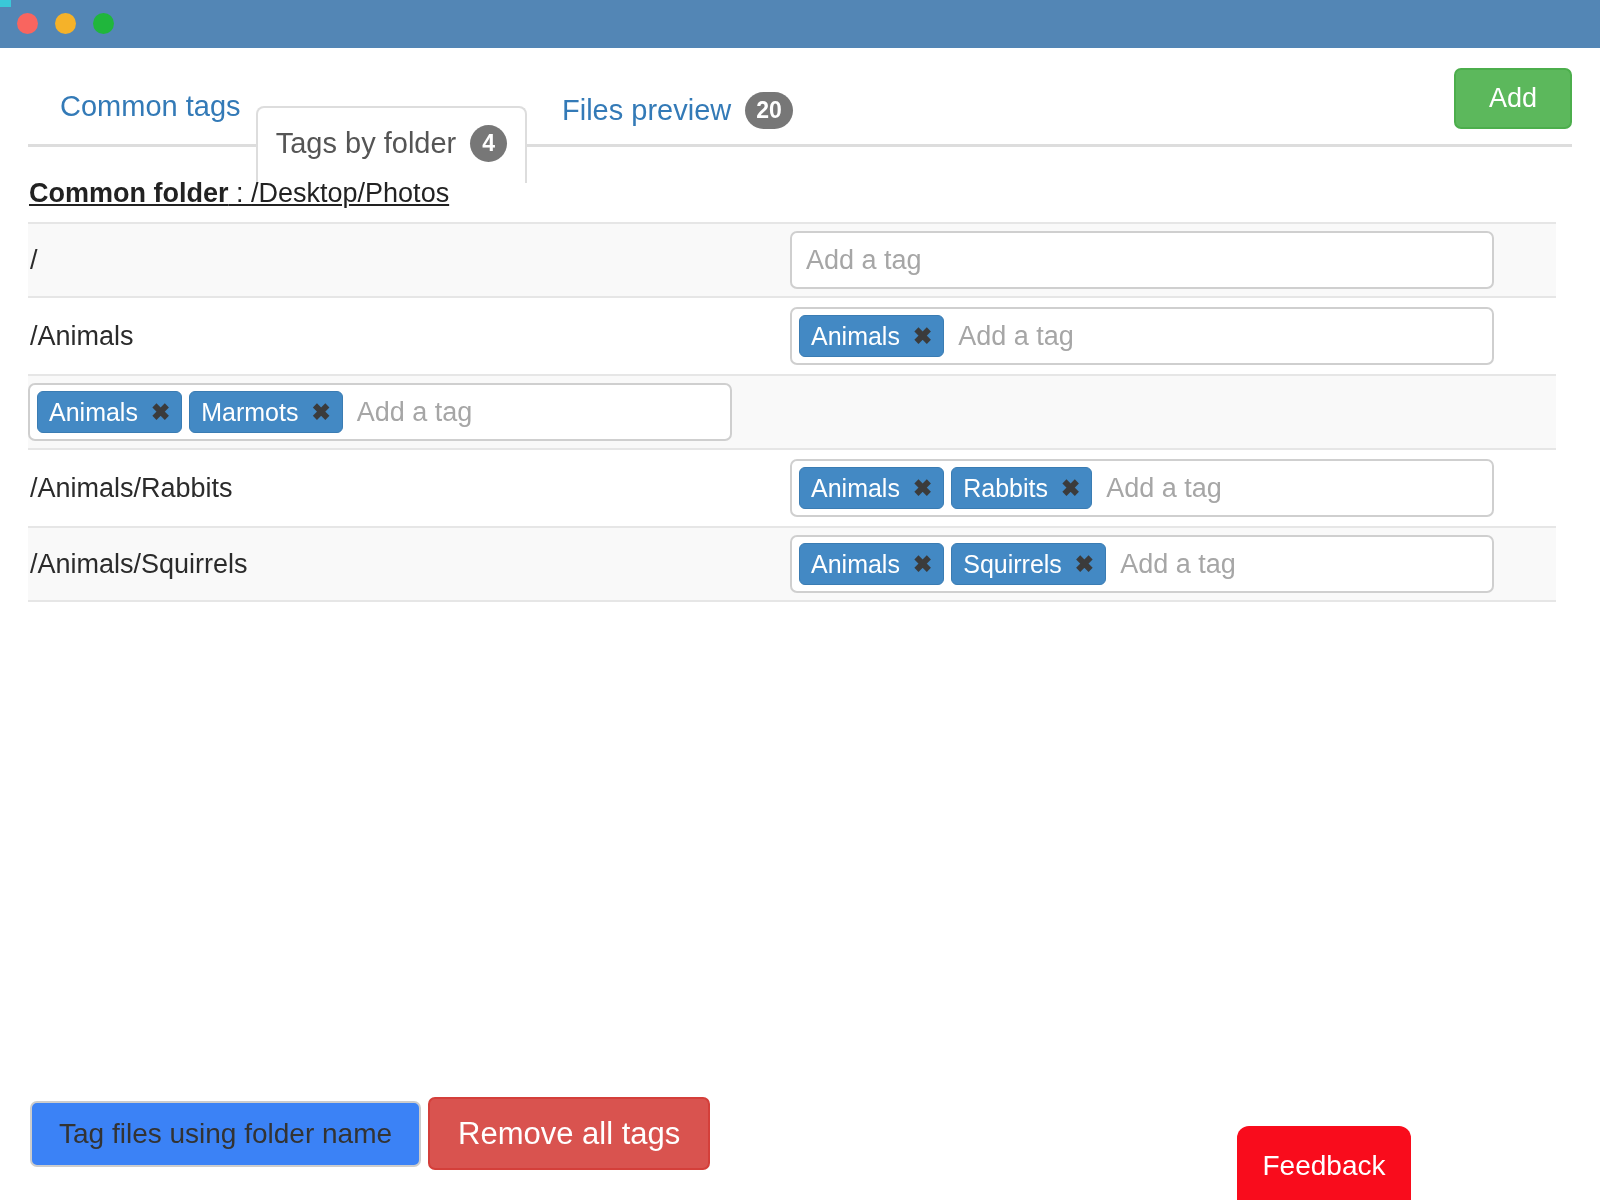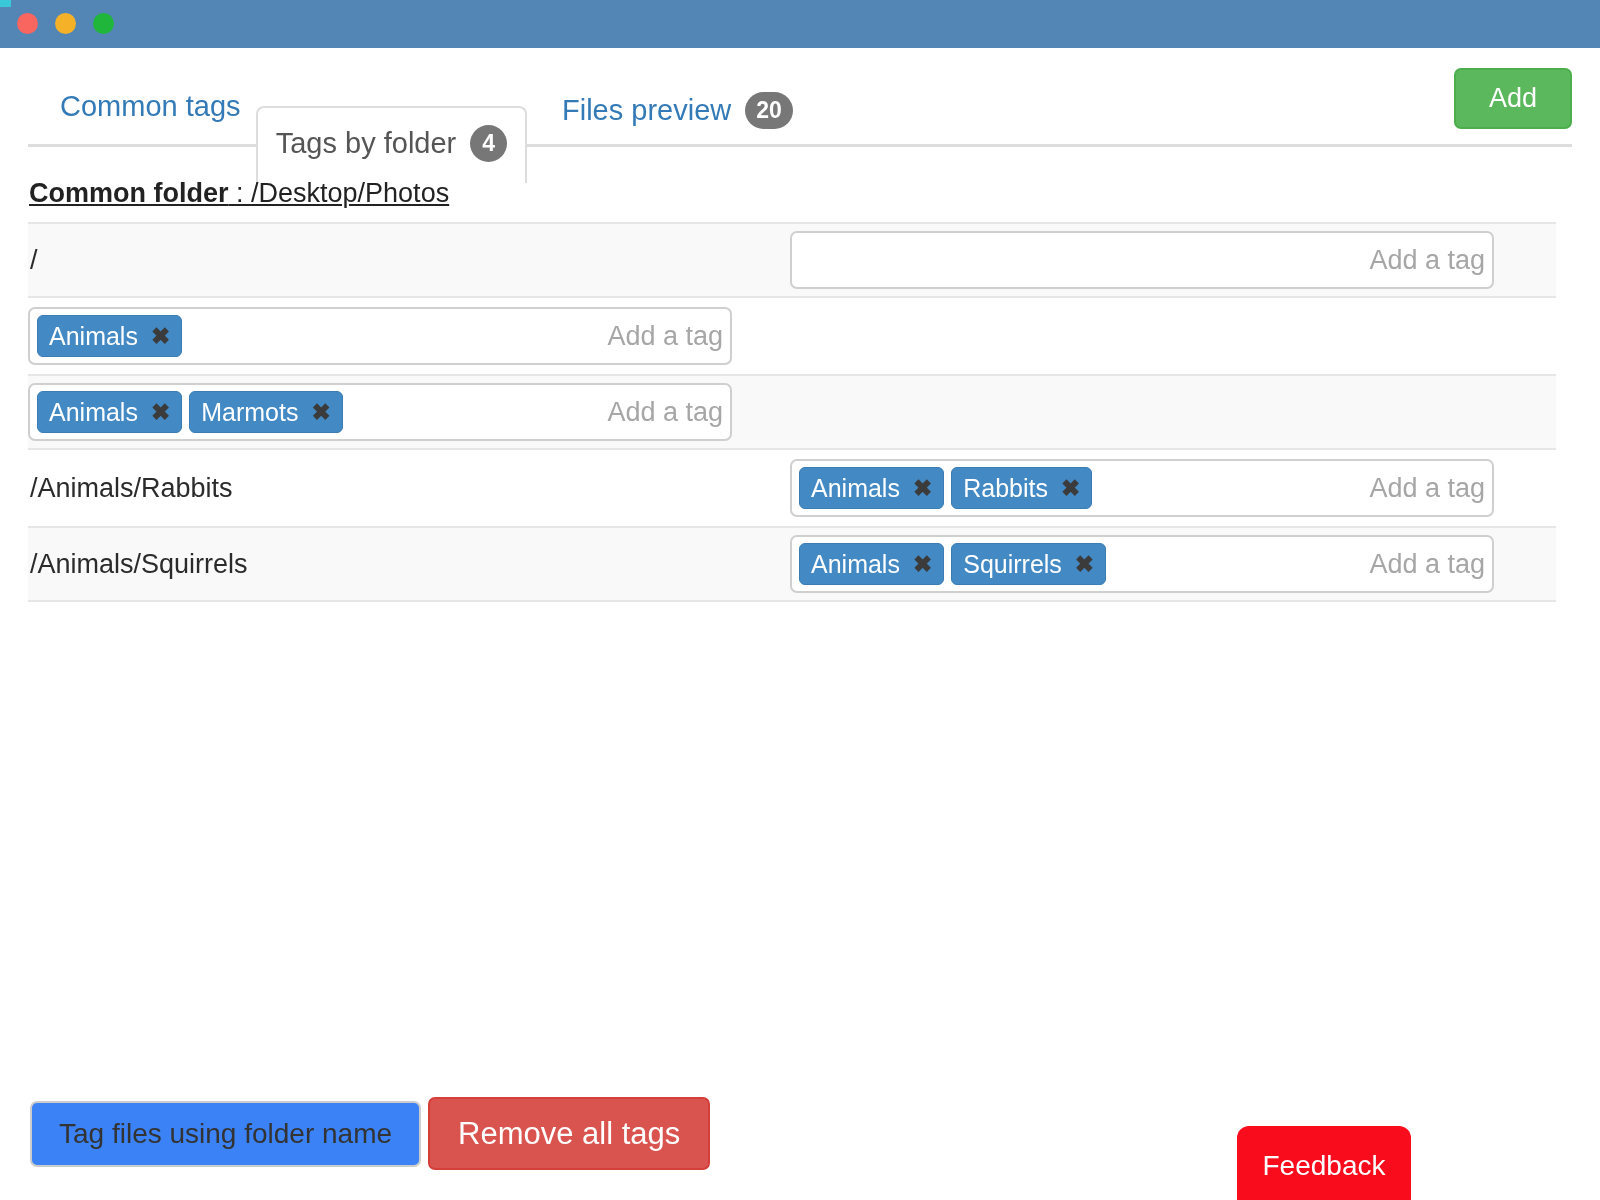--- a/index.html
+++ b/index.html
@@ -177,21 +177,20 @@
     width: 704px;
     height: 58px;
     border: 2px solid #cfcfcf;
     border-radius: 7px;
     background: #ffffff;
     display: flex;
     align-items: center;
     padding: 0 7px;
     gap: 7px;
     overflow: hidden;
-    text-align: right;
   }
   .tag-pill {
     display: inline-flex;
     align-items: center;
     background: #4389c4;
     border: 1px solid #3a7cb3;
     border-radius: 6px;
     height: 42px;
     padding: 12px 11px;
     color: #ffffff;
@@ -298,20 +297,21 @@
 </div>
 
 <div id="folder-table">
     <div class="folder-row striped">
       <div class="folder-path">/</div>
       <div class="tag-input-wrap">
         <span class="tag-placeholder">Add a tag</span>
       </div>
     </div>
     <div class="folder-row">
+      <div class="folder-path">/Animals</div>
       <div class="tag-input-wrap">
         <span class="tag-pill">
           <span>Animals</span>
           <span class="tag-remove">✖</span>
         </span>
         <span class="tag-placeholder">Add a tag</span>
       </div>
     </div>
     <div class="folder-row striped">
       <div class="tag-input-wrap">

